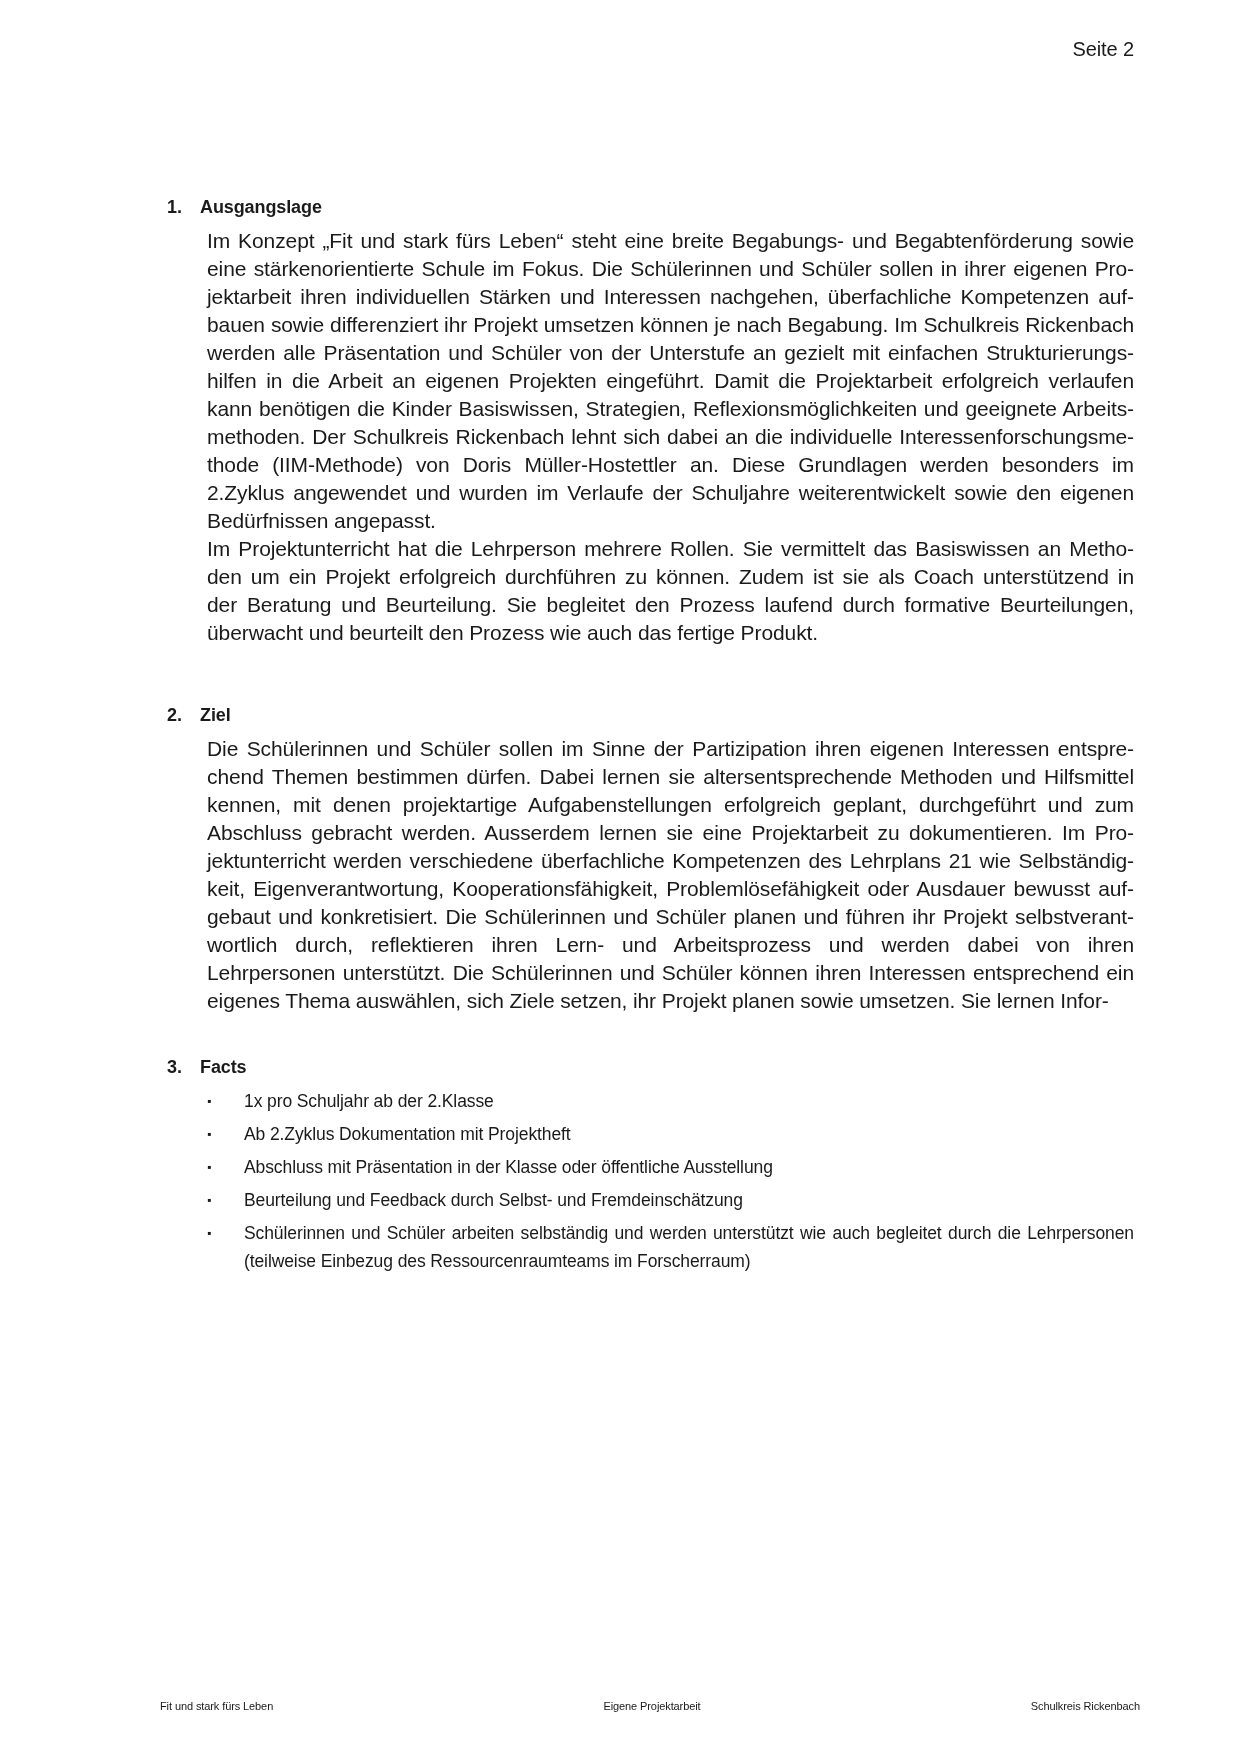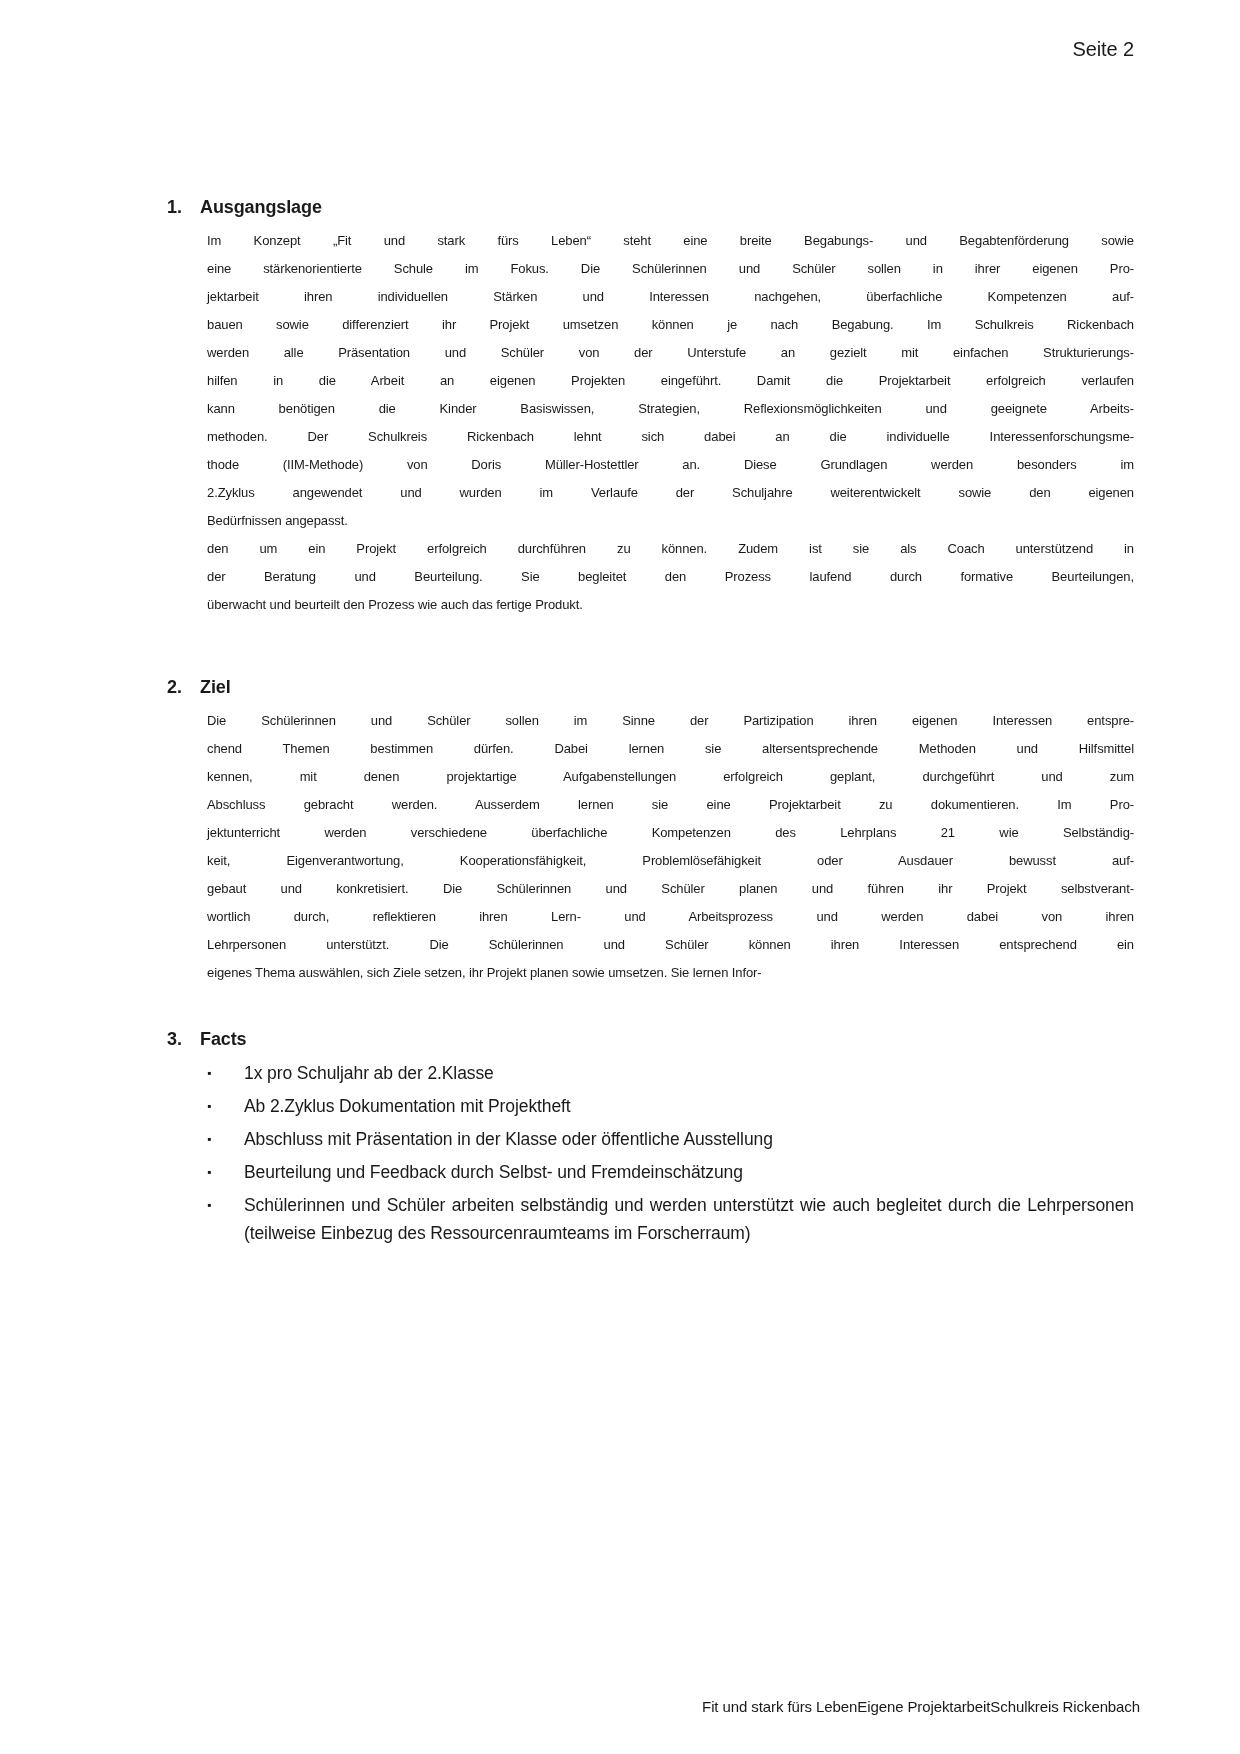--- a/index.html
+++ b/index.html
@@ -28,21 +28,21 @@
   }
   .section-heading {
     display: flex;
     font-weight: 700;
     font-size: 18px;
     line-height: 28px;
   }
   .sec-num { width: 33px; flex: 0 0 33px; }
   .body-text {
     margin-left: 40px; 
-    font-size: 13px;
+    font-size: 21px;
     line-height: 28px;
     margin-top: 6px;
   }
   .para .line {
     text-align: justify;
     text-align-last: justify;
   }
   .para .line:last-child { text-align-last: left; }
   #section-ziel  { margin-top: 54px; }
   #section-facts { margin-top: 38px; }
@@ -65,22 +65,22 @@
     top: 0;
     font-size: 12px;
     line-height: 28px;
   }
   .footer {
     position: absolute;
     top: 1698px;
     left: 160px;
     right: 100px;
     display: flex;
-    justify-content: flex-end;
-    font-size: 15px;
+    justify-content: space-between;
+    font-size: 11px;
     line-height: 17px;
   }
 </style>
 </head>
 <body>
 
 <div class="page-number">Seite 2</div>
 
 <div class="content">
 
@@ -97,20 +97,21 @@
           <div class="line">bauen sowie differenziert ihr Projekt umsetzen können je nach Begabung. Im Schulkreis Rickenbach</div>
           <div class="line">werden alle Präsentation und Schüler von der Unterstufe an gezielt mit einfachen Strukturierungs-</div>
           <div class="line">hilfen in die Arbeit an eigenen Projekten eingeführt. Damit die Projektarbeit erfolgreich verlaufen</div>
           <div class="line">kann benötigen die Kinder Basiswissen, Strategien, Reflexionsmöglichkeiten und geeignete Arbeits-</div>
           <div class="line">methoden. Der Schulkreis Rickenbach lehnt sich dabei an die individuelle Interessenforschungsme-</div>
           <div class="line">thode (IIM-Methode) von Doris Müller-Hostettler an. Diese Grundlagen werden besonders im</div>
           <div class="line">2.Zyklus angewendet und wurden im Verlaufe der Schuljahre weiterentwickelt sowie den eigenen</div>
           <div class="line">Bedürfnissen angepasst.</div>
         </div>
       <div class="para">
+          <div class="line">Im Projektunterricht hat die Lehrperson mehrere Rollen. Sie vermittelt das Basiswissen an Metho-</div>
           <div class="line">den um ein Projekt erfolgreich durchführen zu können. Zudem ist sie als Coach unterstützend in</div>
           <div class="line">der Beratung und Beurteilung. Sie begleitet den Prozess laufend durch formative Beurteilungen,</div>
           <div class="line">überwacht und beurteilt den Prozess wie auch das fertige Produkt.</div>
         </div>
     </div>
   </div>
 
   <div class="section" id="section-ziel">
     <div class="section-heading">
       <span class="sec-num">2.</span>

